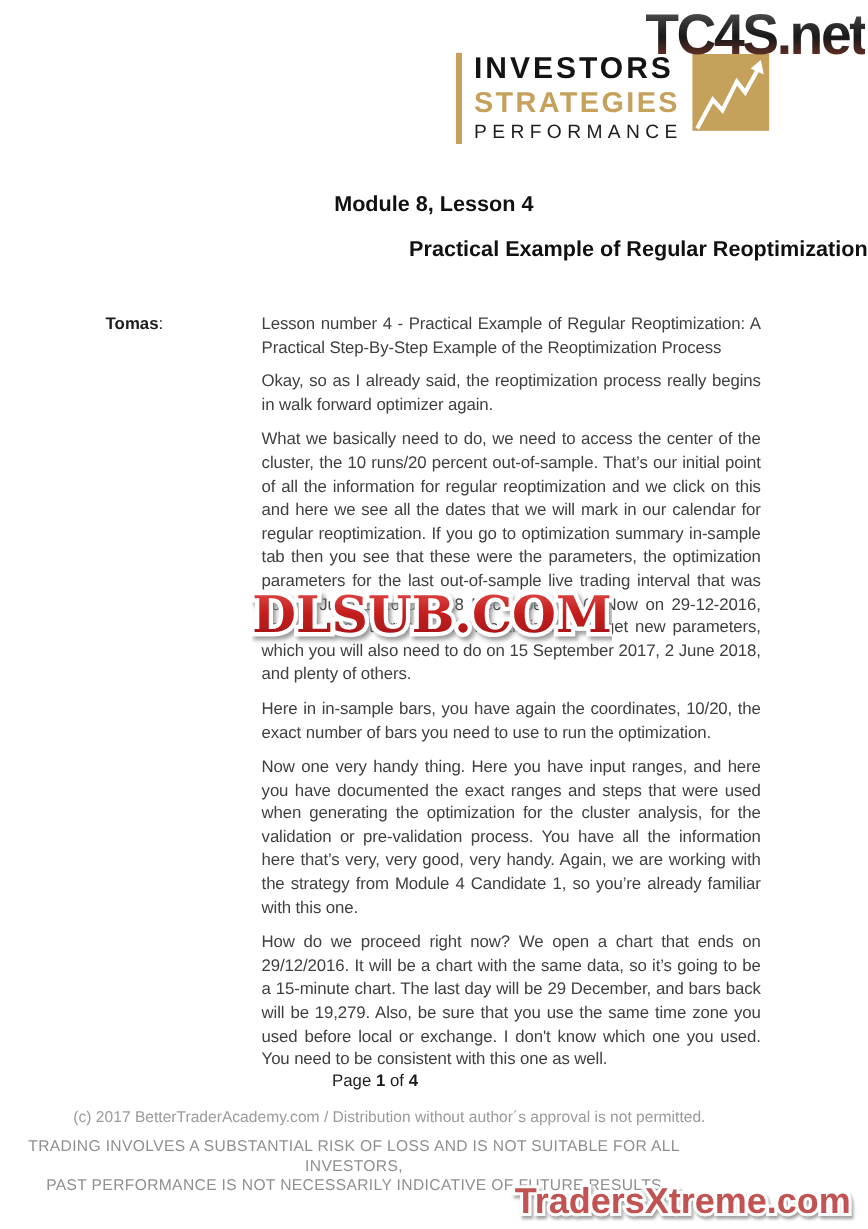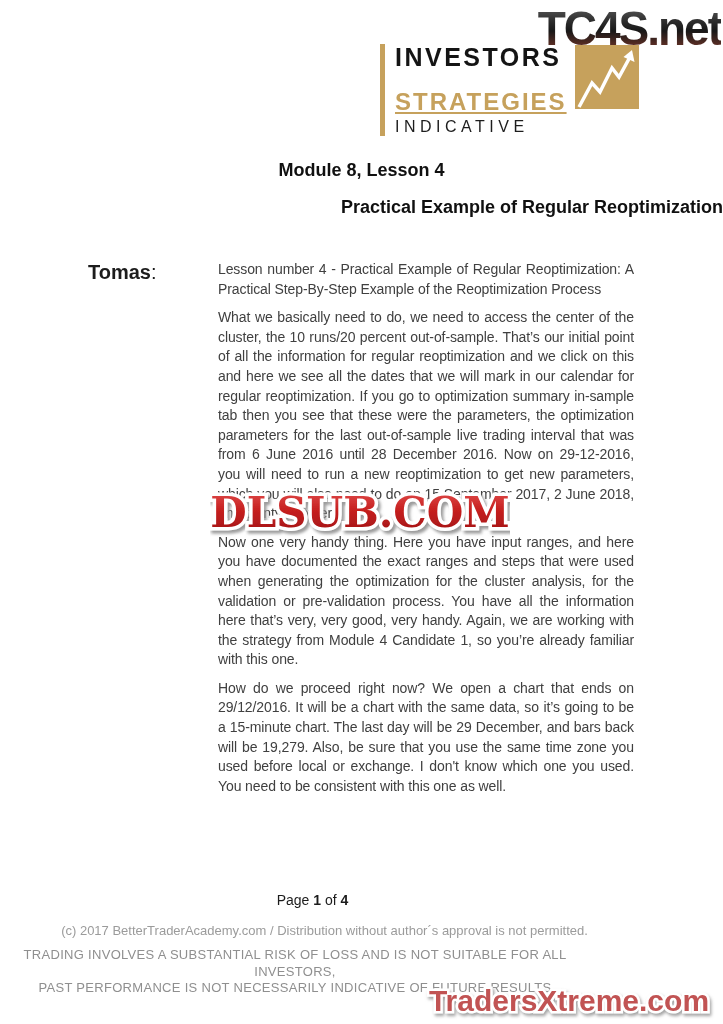--- a/index.html
+++ b/index.html
@@ -16,32 +16,32 @@
     transform:scaleY(1.04); transform-origin:top right;
     background:linear-gradient(180deg,#6b6b6b 0%,#2d2d2d 38%,#181818 55%,#5e2f25 82%,#8c4a3a 100%);
     -webkit-background-clip:text; background-clip:text; color:transparent;
   }
 
   
   .logo{position:absolute; top:44px; left:380px; display:flex; align-items:stretch; z-index:1;}
   .logo-bar{width:5px; background:#c6a15c; margin-right:10px;}
   .logo-text{display:flex; flex-direction:column; justify-content:space-between; padding:1px 0;}
   .logo-line1{font-size:25px; font-weight:bold; letter-spacing:2.5px; color:#141414; line-height:1;}
-  .logo-line2{font-size:24px; font-weight:bold; letter-spacing:2px; color:#c6a15c; line-height:1; margin-top:20px;text-decoration:underline;}
+  .logo-line2{font-size:24px; font-weight:bold; letter-spacing:2px; color:#c6a15c; line-height:1; margin-top:4px;}
   .logo-line3{font-size:16px; font-weight:normal; letter-spacing:4.5px; color:#1d1d1d; line-height:1; margin-top:5px;}
   .logo-square{width:64px; height:64px; background:#c6a15c; margin-left:8px; position:relative; top:1px;}
 
   
   .title{position:absolute; left:0; width:723px; text-align:center; font-size:18px; font-weight:bold; color:#101010;}
   .title1{top:160px;}
   .title2{top:197px;text-align:right;}
 
   
   .transcript{position:absolute; top:260px; left:88px; width:550px; display:flex;}
-  .speaker-col{width:130px; flex:0 0 130px; font-size:20px; padding-top:1px;}
+  .speaker-col{width:130px; flex:0 0 130px; font-size:14px; padding-top:1px;}
   .speaker-name{font-weight:bold; color:#1c1c1c;}
   .speaker-colon{font-weight:normal; color:#1c1c1c;}
   .para-col{width:420px; flex:0 0 420px;}
   .para{
     margin:0 4px 9px 0; font-size:14px; line-height:19.6px; letter-spacing:-0.1px;
     text-align:justify; color:#404040;
   }
 
   
   .dlsub{position:absolute; top:481px; left:210px; z-index:6;}
@@ -60,40 +60,42 @@
 
 <div class="page">
 
   <div class="tc4s">TC4S.net</div>
 
   <div class="logo">
     <div class="logo-bar"></div>
     <div class="logo-text">
       <div class="logo-line1">INVESTORS</div>
       <div class="logo-line2">STRATEGIES</div>
-      <div class="logo-line3">INDICATIVE</div>
+      <div class="logo-line3">PERFORMANCE</div>
     </div>
     <div class="logo-square">
       <svg width="64" height="64" viewBox="0 0 64 64">
         <polyline points="4,62 17,38 25,47 37,23 44,32 55,12" fill="none" stroke="#ffffff" stroke-width="3.5" stroke-linejoin="miter"></polyline>
         <polygon points="57,5 59.5,17 48.5,12" fill="#ffffff"></polygon>
       </svg>
     </div>
   </div>
 
   <div class="title title1">Module 8, Lesson 4</div>
   <div class="title title2">Practical Example of Regular Reoptimization</div>
 
   <div class="transcript">
     <div class="speaker-col">
       <span class="speaker-name">Tomas</span><span class="speaker-colon">:</span>
     </div>
     <div class="para-col">
         <p class="para">Lesson number 4 - Practical Example of Regular Reoptimization: A Practical Step-By-Step Example of the Reoptimization Process</p>
+        <p class="para">Okay, so as I already said, the reoptimization process really begins in walk forward optimizer again.</p>
         <p class="para">What we basically need to do, we need to access the center of the cluster, the 10 runs/20 percent out-of-sample. That’s our initial point of all the information for regular reoptimization and we click on this and here we see all the dates that we will mark in our calendar for regular reoptimization. If you go to optimization summary in-sample tab then you see that these were the parameters, the optimization parameters for the last out-of-sample live trading interval that was from 6 June 2016 until 28 December 2016. Now on 29-12-2016, you will need to run a new reoptimization to get new parameters, which you will also need to do on 15 September 2017, 2 June 2018, and plenty of others.</p>
+        <p class="para">Here in in-sample bars, you have again the coordinates, 10/20, the exact number of bars you need to use to run the optimization.</p>
         <p class="para">Now one very handy thing. Here you have input ranges, and here you have documented the exact ranges and steps that were used when generating the optimization for the cluster analysis, for the validation or pre-validation process. You have all the information here that’s very, very good, very handy. Again, we are working with the strategy from Module 4 Candidate 1, so you’re already familiar with this one.</p>
         <p class="para">How do we proceed right now? We open a chart that ends on 29/12/2016. It will be a chart with the same data, so it’s going to be a 15-minute chart. The last day will be 29 December, and bars back will be 19,279. Also, be sure that you use the same time zone you used before local or exchange. I don't know which one you used. You need to be consistent with this one as well.</p>
       </div>
   </div>
 
   <div class="dlsub">
     <svg width="300" height="62" viewBox="0 0 300 62">
       <defs>
         <linearGradient id="wmgrad" x1="0" y1="0" x2="0" y2="1">
           <stop offset="0" stop-color="#e35050"></stop>

